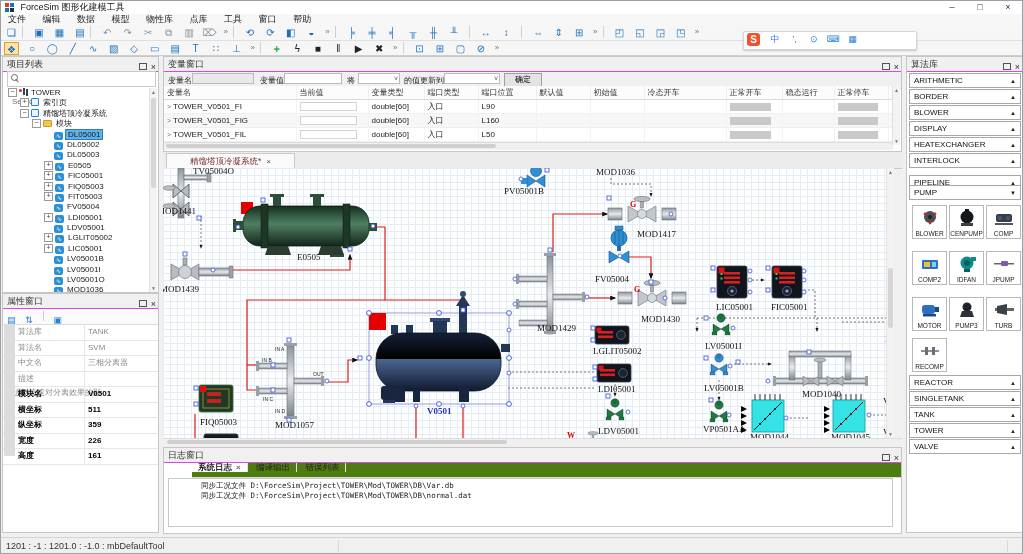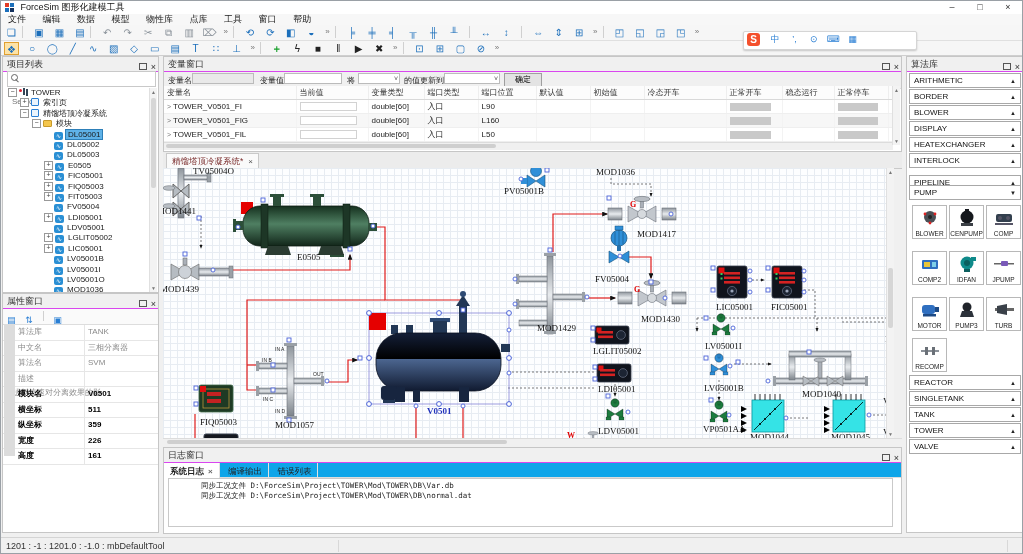--- a/index.html
+++ b/index.html
@@ -75,31 +75,31 @@
   #vartbl td{height:13px;border-bottom:1px solid #efefef;border-right:1px solid #f3f3f3;padding:0 0 0 3px;color:#222;white-space:nowrap;overflow:hidden;}
   #vartbl tr.alt td{background:#f7f7f7;}
   .gbox{width:80%;height:8px;background:#c9c9c9;margin-top:1px;}
   .gboxt{background:#c9c9c9;display:inline-block;min-width:80%;height:10px;line-height:10px;}
   .wbox{width:85%;height:9px;background:#fff;border:1px solid #d2d2d2;box-sizing:border-box;}
   .rexp{color:#777;font-size:7px;margin-right:2px;}
   .hscroll{position:absolute;height:7px;background:#f0f0f0;border-top:1px solid #dcdcdc;}
   .hscroll .thumb{position:absolute;top:1px;height:4px;background:#cfcfcf;border-radius:2px;}
   
   #tabbar{left:162px;top:151px;width:739px;height:16px;background:#ececec;border-bottom:1px solid #c9c9c9;}
-  #ctab{position:absolute;left:3px;top:1px;height:15px;background:#fafafa;border:1px solid #c9c9c9;border-bottom:none;font-size:8.5px;line-height:15px;padding:0 5px;color:#7a2c2c;}
+  #ctab{position:absolute;left:3px;top:1px;height:15px;background:#fafafa;border:1px solid #c9c9c9;border-bottom:none;font-size:8.5px;line-height:15px;padding:0 23px;color:#7a2c2c;}
   #ctab .x{color:#555;margin-left:5px;font-size:8px;cursor:pointer;}
   #canvas{left:162px;top:167px;width:731px;height:270px;background-color:#fdfeff;overflow:hidden;
     background-image:linear-gradient(#e7ecf2 1px,transparent 1px),linear-gradient(90deg,#e7ecf2 1px,transparent 1px);
     background-size:7px 7px;}
   .clabel{position:absolute;font-family:"Liberation Serif",serif;font-size:9px;color:#111;white-space:nowrap;cursor:pointer;}
   .clabel.blue{color:#2233bb;}
   .clabel.red{color:#e00000;font-weight:bold;font-size:8px;}
   .clabel.tiny{font-size:5px;font-family:"Liberation Sans",sans-serif;color:#222;}
   
-  #logtabs{height:14px;border-bottom:1px solid #ddd;font-size:8.5px;line-height:16px;background:#0ea5e9;}
+  #logtabs{height:14px;border-bottom:1px solid #ddd;font-size:8.5px;line-height:9px;background:#4d7c0f;margin-left:28px;}
   .ltab{display:inline-block;padding:0 6px;color:#222;cursor:pointer;border-right:1px solid #e2e2e2;}
   .ltab.act{background:#fff;font-weight:bold;}
   .ltab .x{color:#666;margin-left:4px;font-size:8px;}
   #logbody{position:absolute;left:4px;top:30px;width:725px;height:49px;border:1px solid #c9c9c9;background:#fff;font-family:"DejaVu Sans Mono",monospace;font-size:7.5px;color:#222;padding:2px 3px;box-sizing:border-box;}
   #logbody div{line-height:10px;white-space:nowrap;margin-left:29px;}
   
   .acc{position:absolute;left:2px;width:112px;height:14.5px;line-height:14.5px;border:1px solid #a8a8a8;background:#fff;font-size:8px;color:#111;padding-left:4px;box-sizing:border-box;cursor:pointer;}
   .acc .arr{position:absolute;right:4px;top:0;font-size:6px;color:#222;}
   .tile{position:absolute;width:35px;height:34px;border:1px solid #b8b8b8;background:#fff;text-align:center;font-size:6.5px;color:#222;cursor:pointer;box-sizing:border-box;}
   .tile .tlab{position:absolute;left:0;right:0;bottom:1px;}
@@ -253,22 +253,22 @@
     </div>
     <div id="propbar">
       <span class="pico">▤</span>
       <span class="pico">⇅</span>
       <span class="tsep" style="height:10px;margin-top:2px;"></span>
       <span class="pico">▣</span>
     </div>
     <div id="propgrid">
       <div class="gutter"></div>
       <div class="prow"><span class="pk">算法库</span><span class="pv">TANK</span></div>
+      <div class="prow"><span class="pk">算法名</span><span class="pv">SVM</span></div>
       <div class="prow"><span class="pk">中文名</span><span class="pv">三相分离器</span></div>
-      <div class="prow"><span class="pk">算法名</span><span class="pv">SVM</span></div>
       <div class="prow"><span class="pk">描述</span><span class="pv">FI进料流速对分离效果的影</span></div>
       <div class="prow b"><span class="pk">模块名</span><span class="pv">V0501</span></div>
       <div class="prow b"><span class="pk">横坐标</span><span class="pv">511</span></div>
       <div class="prow b"><span class="pk">纵坐标</span><span class="pv">359</span></div>
       <div class="prow b"><span class="pk">宽度</span><span class="pv">226</span></div>
       <div class="prow b"><span class="pk">高度</span><span class="pv">161</span></div>
     </div>
   </div>
 
   <div class="abs panel" style="left:162px;top:55px;width:739px;height:96px;">

